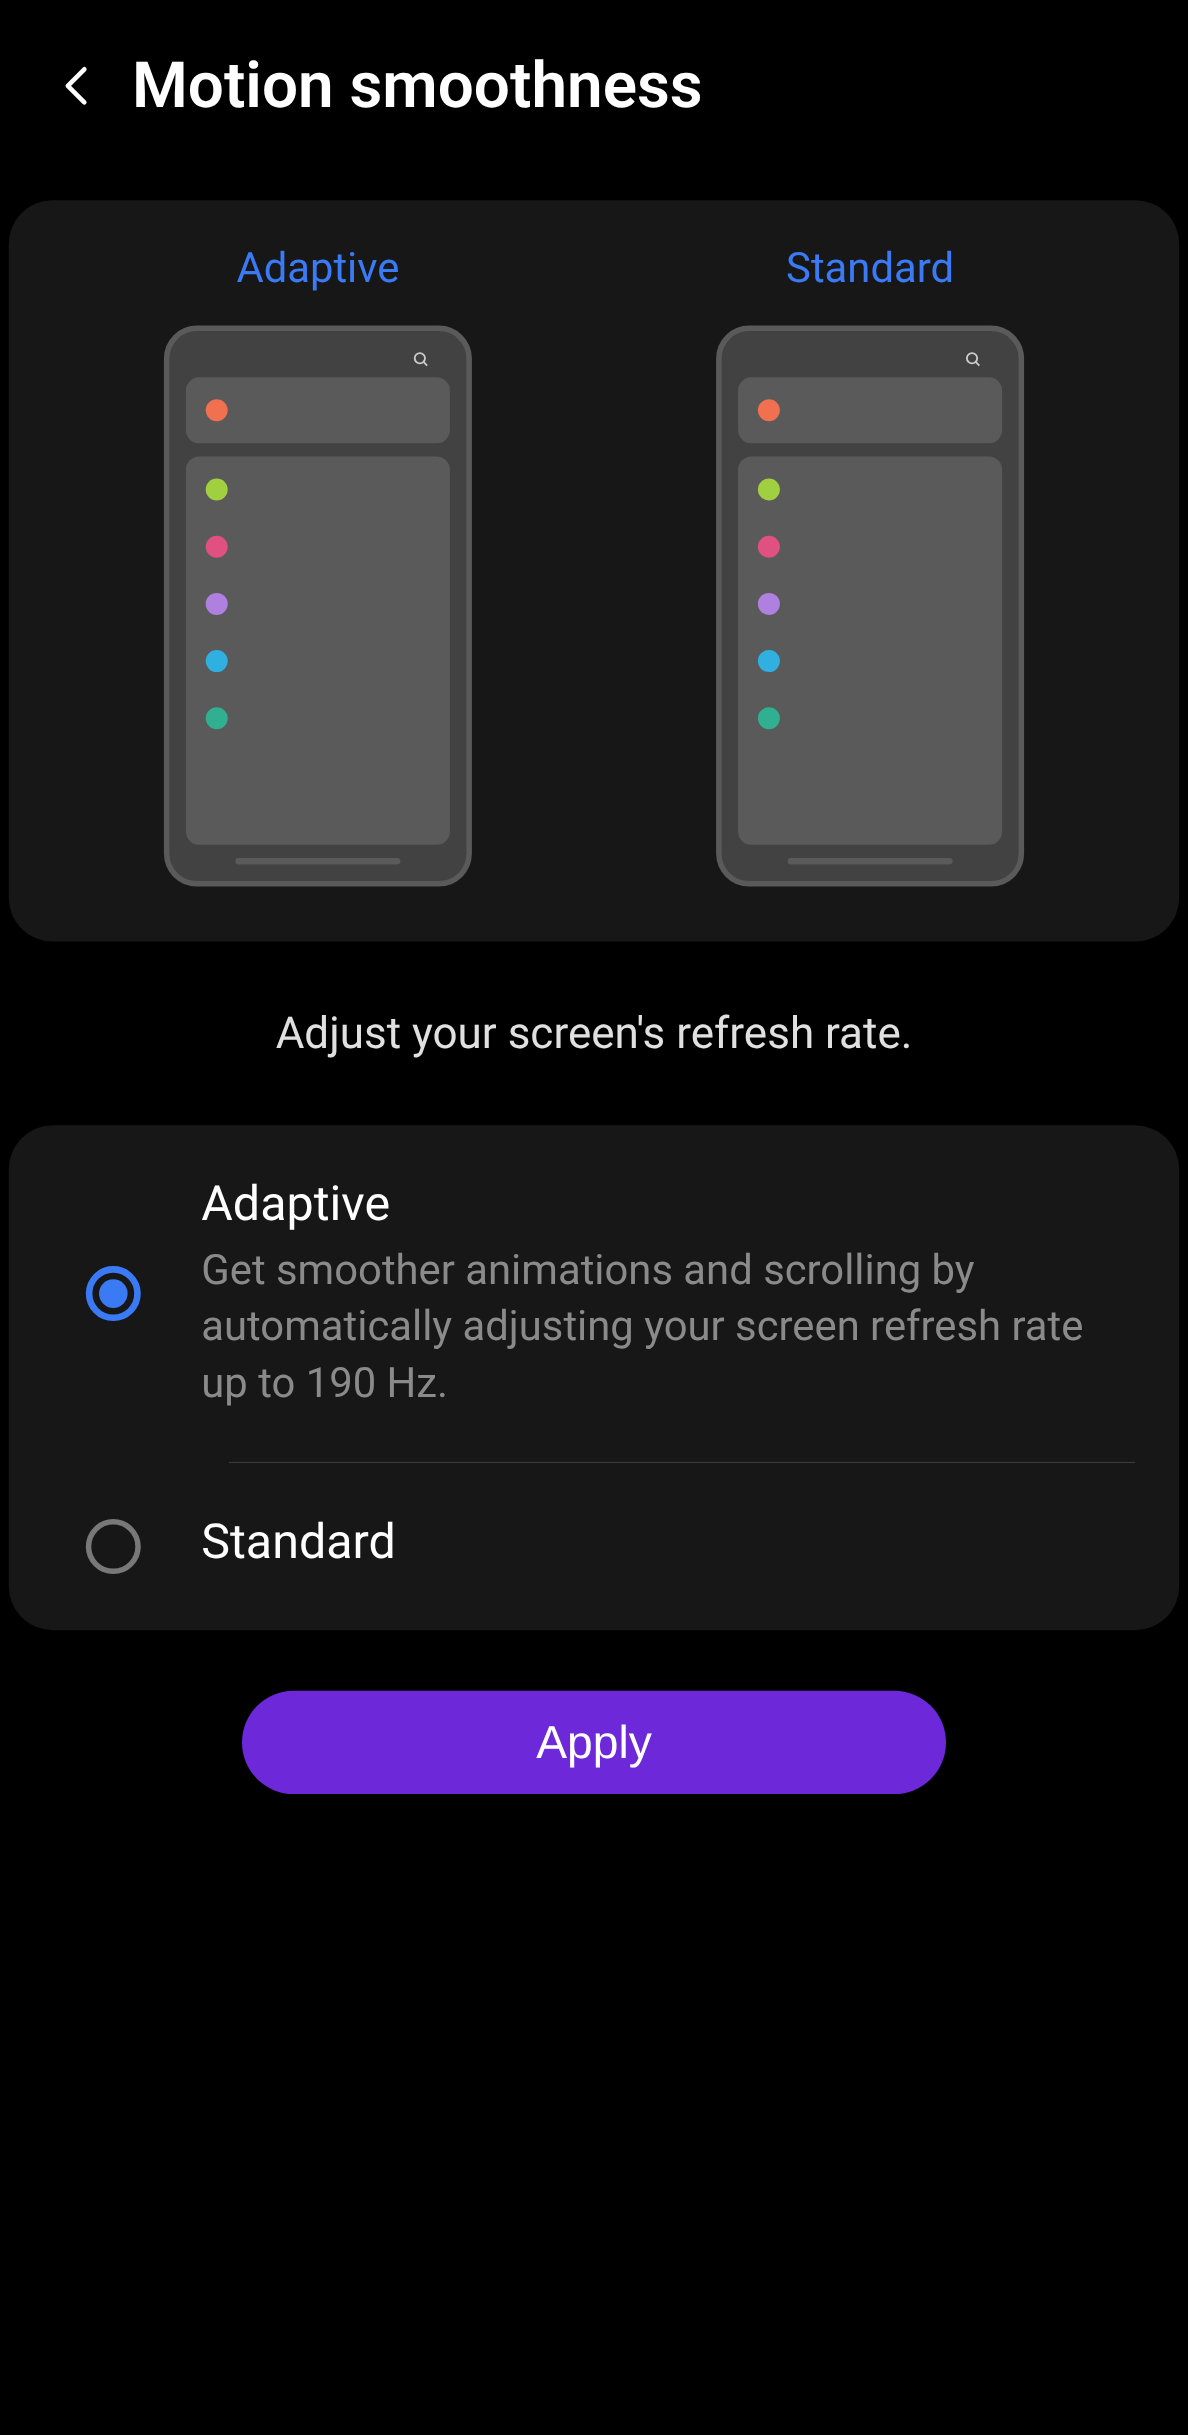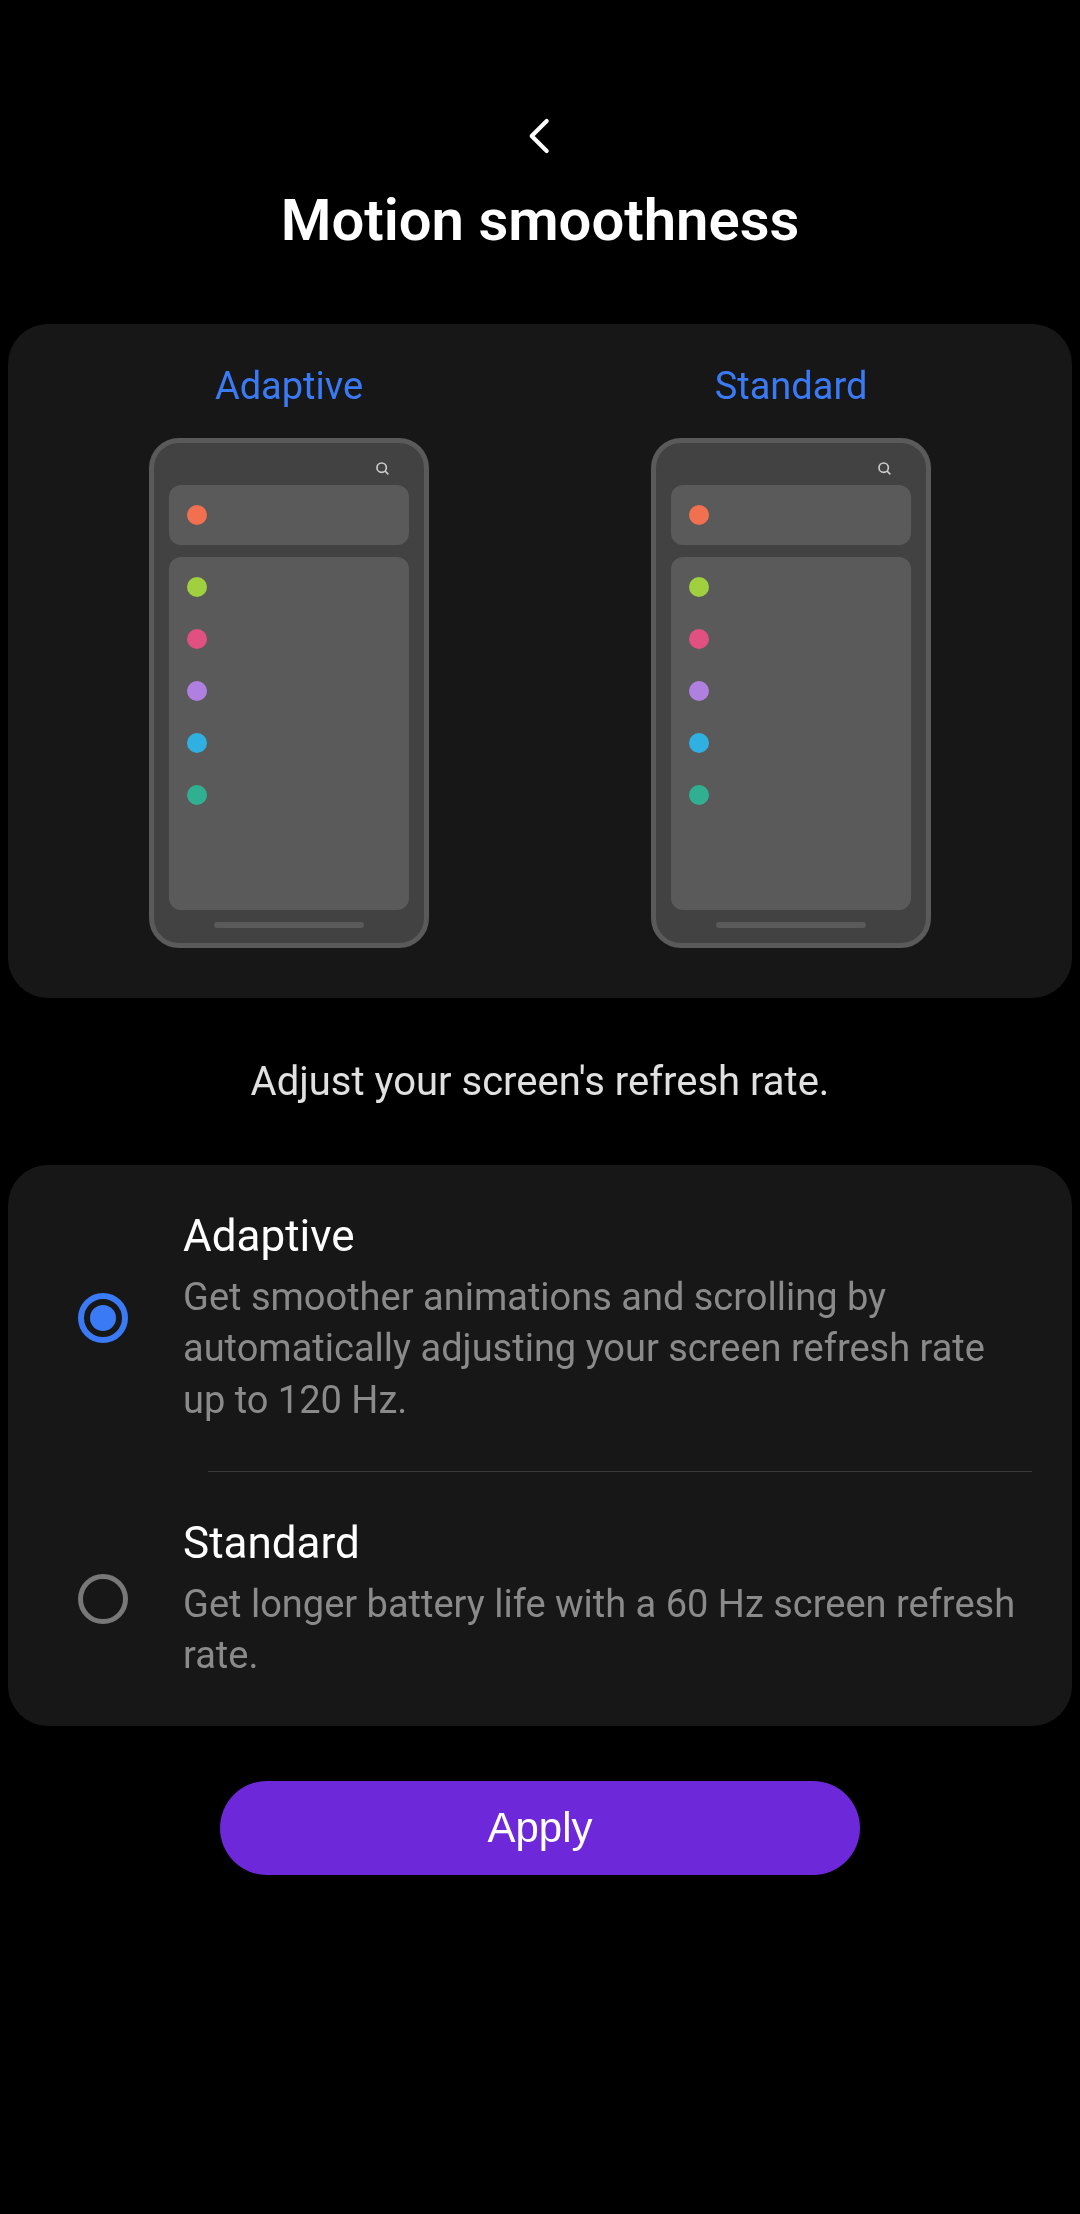--- a/index.html
+++ b/index.html
@@ -11,23 +11,22 @@
       width: 1080px;
       height: 2214px;
       background: #000000;
       font-family: -apple-system, BlinkMacSystemFont, 'Segoe UI', Roboto, sans-serif;
       color: #ffffff;
       overflow: hidden;
     }
     .header {
       display: flex;
       align-items: center;
-      padding: 116px 50px 40px 50px;
+      padding: 44px 50px 40px 50px;
       gap: 30px;
-      flex-direction: column;
     }
     .back-icon {
       width: 40px;
       height: 40px;
       cursor: pointer;
     }
     .page-title {
       font-size: 58px;
       font-weight: 600;
       color: #ffffff;
@@ -247,26 +246,25 @@
   </div>
 </div>
 
 <div class="description">Adjust your screen's refresh rate.</div>
 
 <div class="options-card">
   <div class="option-row">
     <div class="radio radio-selected"></div>
     <div class="option-text">
       <div class="option-title">Adaptive</div>
-      <div class="option-desc">Get smoother animations and scrolling by automatically adjusting your screen refresh rate up to 120 Hz.</div>
+      <div class="option-desc">Get smoother animations and scrolling by automatically adjusting your screen refresh rate up to 190 Hz.</div>
     </div>
   </div>
   <div class="divider"></div>
   <div class="option-row">
     <div class="radio radio-unselected"></div>
     <div class="option-text">
       <div class="option-title">Standard</div>
-      <div class="option-desc">Get longer battery life with a 60 Hz screen refresh rate.</div>
     </div>
   </div>
 </div>
 
 <button class="apply-button">Apply</button>
 
 </body></html>

